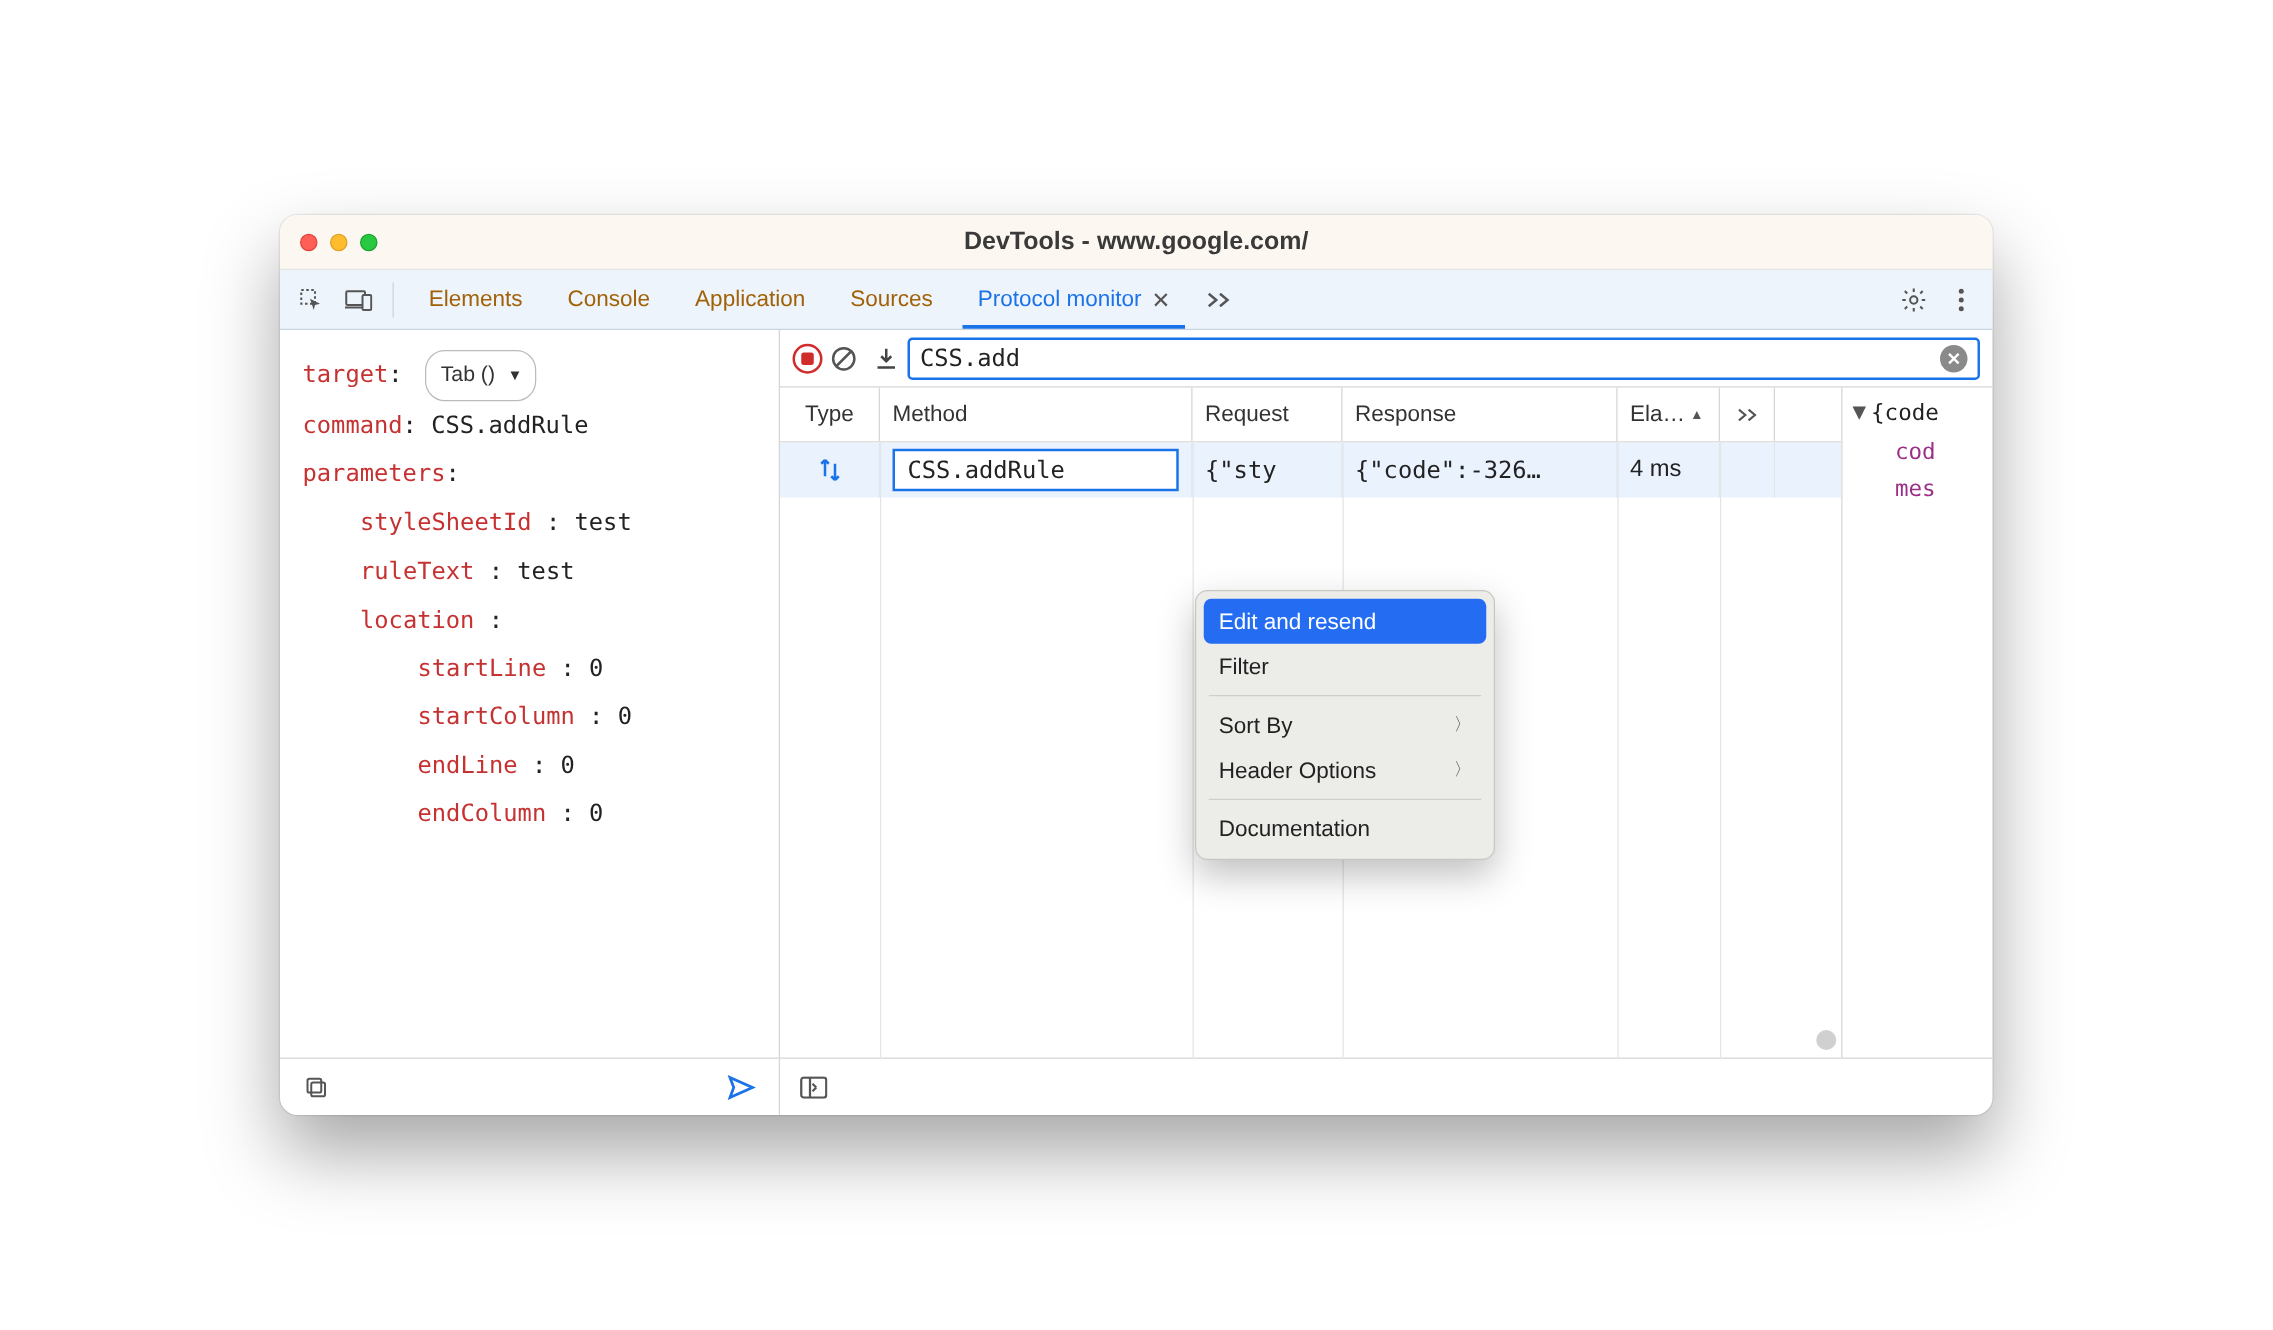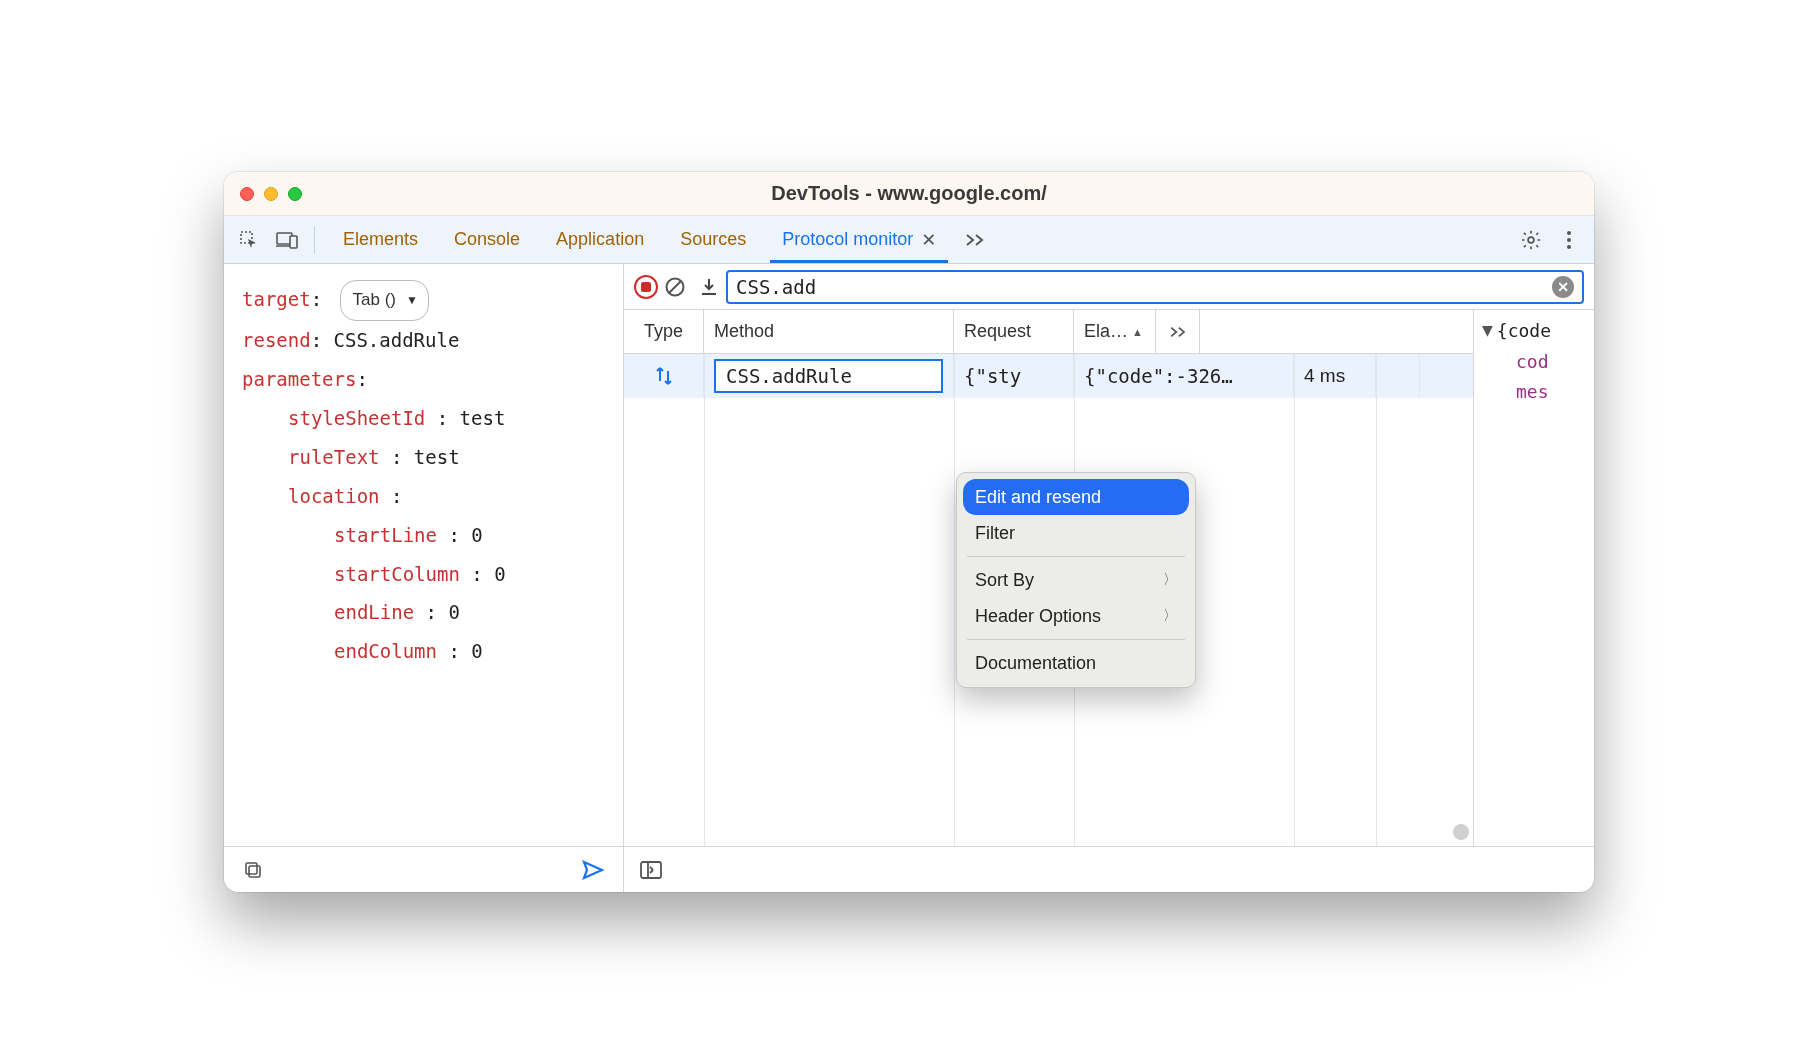--- a/index.html
+++ b/index.html
@@ -158,21 +158,21 @@
   .ctx{
     position:absolute;left:732px;top:300px;width:240px;
     background:#ecece9;border:1px solid #c7c7c4;border-radius:10px;
     box-shadow:0 12px 30px rgba(0,0,0,.25);
     padding:6px;font-size:18px;color:#222;
   }
   .ctx .item{
     height:36px;display:flex;align-items:center;justify-content:space-between;
     padding:0 12px;border-radius:6px;
   }
-  .ctx .item.hl{background:#246df3;color:#fff;border-radius:13px;}
+  .ctx .item.hl{background:#246df3;color:#fff;}
   .ctx .sep{height:1px;background:#cfcfca;margin:5px 4px;}
   .ctx .chev{font-size:14px;color:#555;}
 
   
   .right-footer{height:46px;border-top:1px solid #d6d6d6;display:flex;align-items:center;padding:0 10px;}
   .scroll-thumb{position:absolute;right:4px;bottom:6px;width:16px;height:16px;border-radius:8px;background:#d0d0d0;}
 
   svg{display:block;}
 </style>
 </head>
@@ -248,21 +248,21 @@
     <div class="left-pane">
       <div class="left-content">
         <div>
           <span class="kw">target</span><span class="norm">:</span>
           <span class="target-select">
             <span>Tab ()</span>
             <span class="caret">▼</span>
           </span>
         </div>
         <div>
-          <span class="kw">resend</span><span class="norm">: </span>
+          <span class="kw">command</span><span class="norm">: </span>
           <span class="norm mono">CSS.addRule</span>
         </div>
         <div><span class="kw">parameters</span><span class="norm">:</span></div>
         <div class="ind1"><span class="kw">styleSheetId</span><span class="norm"> : </span><span class="norm">test</span></div>
         <div class="ind1"><span class="kw">ruleText</span><span class="norm"> : </span><span class="norm">test</span></div>
         <div class="ind1"><span class="kw">location</span><span class="norm"> :</span></div>
         <div class="ind2"><span class="kw">startLine</span><span class="norm"> : </span><span class="norm">0</span></div>
         <div class="ind2"><span class="kw">startColumn</span><span class="norm"> : </span><span class="norm">0</span></div>
         <div class="ind2"><span class="kw">endLine</span><span class="norm"> : </span><span class="norm">0</span></div>
         <div class="ind2"><span class="kw">endColumn</span><span class="norm"> : </span><span class="norm">0</span></div>
@@ -309,20 +309,23 @@
         <div class="grid">
           <div class="grid-header">
             <div class="cell c-type">
                 <span>Type</span>
               </div>
             <div class="cell c-method">
                 <span>Method</span>
               </div>
             <div class="cell c-req">
                 <span>Request</span>
+              </div>
+            <div class="cell c-res">
+                <span>Response</span>
               </div>
             <div class="cell c-ela">
                 <span>Ela…</span>
                 <span class="sort-caret">▲</span>
               </div>
             <div class="cell c-more">
               <svg width="18" height="12" viewBox="0 0 20 14" stroke="#555" stroke-width="2" fill="none">
                   <path d="M2 2l6 5-6 5M11 2l6 5-6 5"></path>
                 </svg>
             </div>

